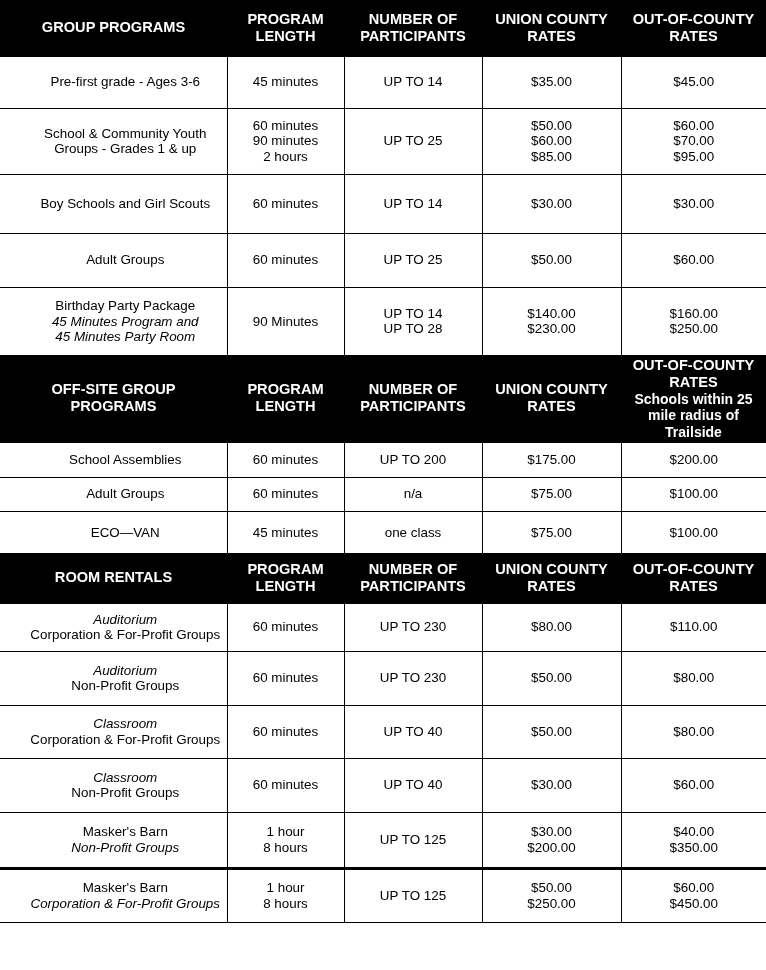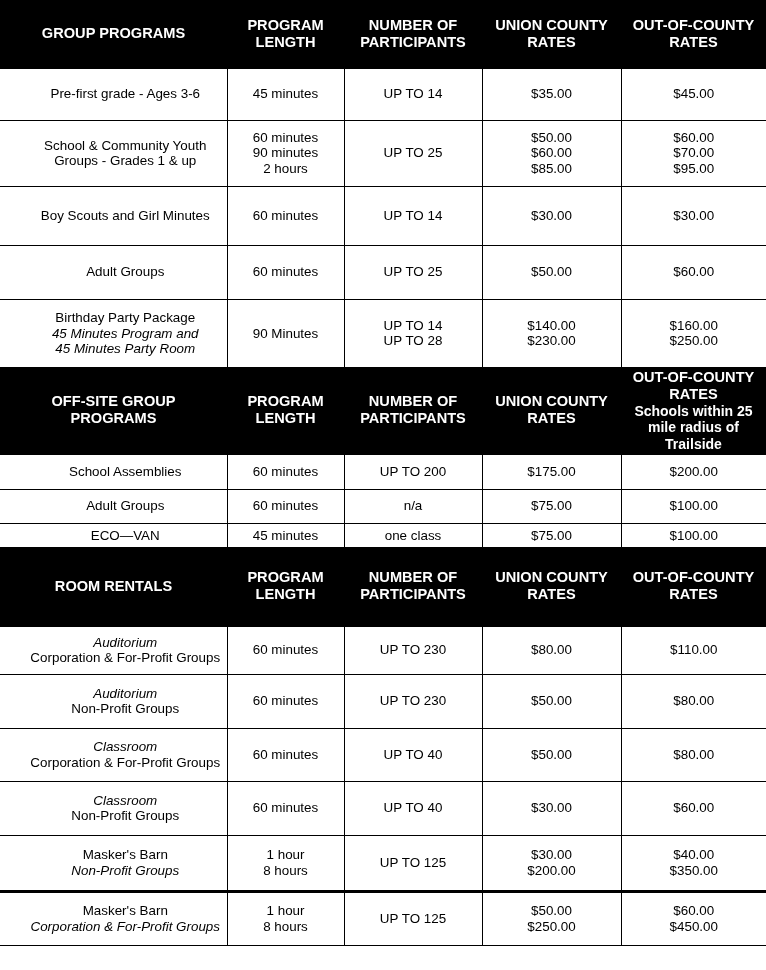--- a/index.html
+++ b/index.html
@@ -24,21 +24,21 @@
 <table>
   <colgroup>
       <col class="c1">
       <col class="c2">
       <col class="c3">
       <col class="c4">
       <col class="c5">
     </colgroup>
   <tbody>
 
-    <tr class="hdr" style="height:68px">
+    <tr class="hdr" style="height:56px">
       <th><span>GROUP PROGRAMS</span></th>
       <th>
           <span class="line">PROGRAM</span>
           <span class="line">LENGTH</span>
         </th>
       <th>
           <span class="line">NUMBER OF</span>
           <span class="line">PARTICIPANTS</span>
         </th>
       <th>
@@ -86,21 +86,21 @@
           <span class="line">$85.00</span>
         </td>
       <td>
           <span class="line">$60.00</span>
           <span class="line">$70.00</span>
           <span class="line">$95.00</span>
         </td>
     </tr>
     <tr class="row" style="height:59px">
       <td>
-          <span class="line">Boy Scouts and Girl Minutes</span>
+          <span class="line">Boy Schools and Girl Scouts</span>
         </td>
       <td>
           <span class="line">60 minutes</span>
         </td>
       <td>
           <span class="line">UP TO 14</span>
         </td>
       <td>
           <span class="line">$30.00</span>
         </td>
@@ -200,39 +200,39 @@
       <td>
           <span class="line">n/a</span>
         </td>
       <td>
           <span class="line">$75.00</span>
         </td>
       <td>
           <span class="line">$100.00</span>
         </td>
     </tr>
-    <tr class="row" style="height:24px">
+    <tr class="row" style="height:42px">
       <td>
           <span class="line">ECO—VAN</span>
         </td>
       <td>
           <span class="line">45 minutes</span>
         </td>
       <td>
           <span class="line">one class</span>
         </td>
       <td>
           <span class="line">$75.00</span>
         </td>
       <td>
           <span class="line">$100.00</span>
         </td>
     </tr>
 
-    <tr class="hdr" style="height:79px">
+    <tr class="hdr" style="height:50px">
       <th><span>ROOM RENTALS</span></th>
       <th>
           <span class="line">PROGRAM</span>
           <span class="line">LENGTH</span>
         </th>
       <th>
           <span class="line">NUMBER OF</span>
           <span class="line">PARTICIPANTS</span>
         </th>
       <th>

